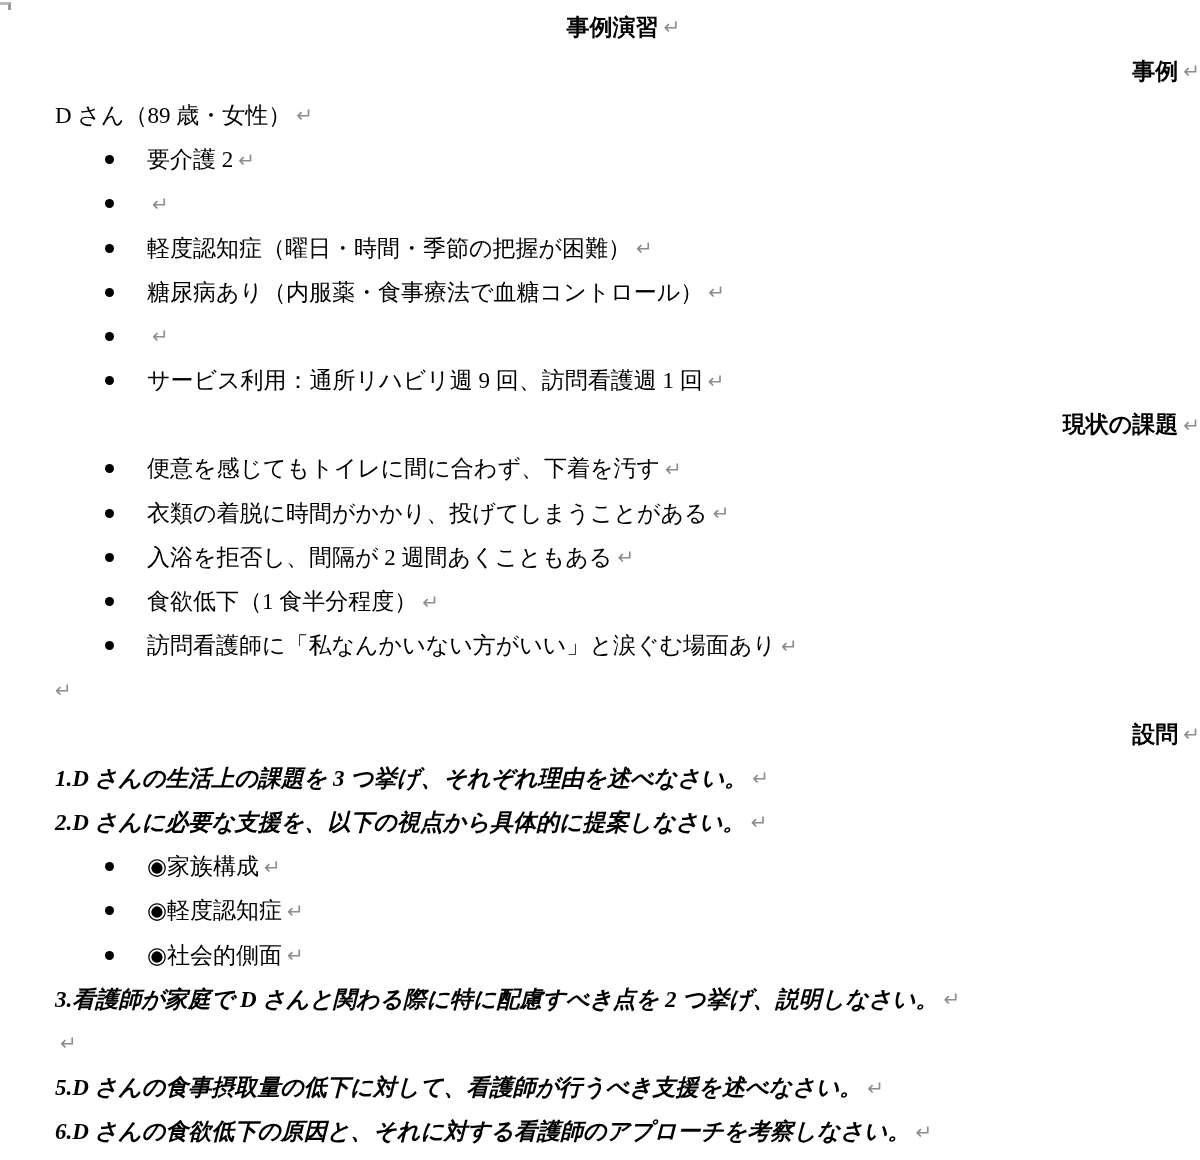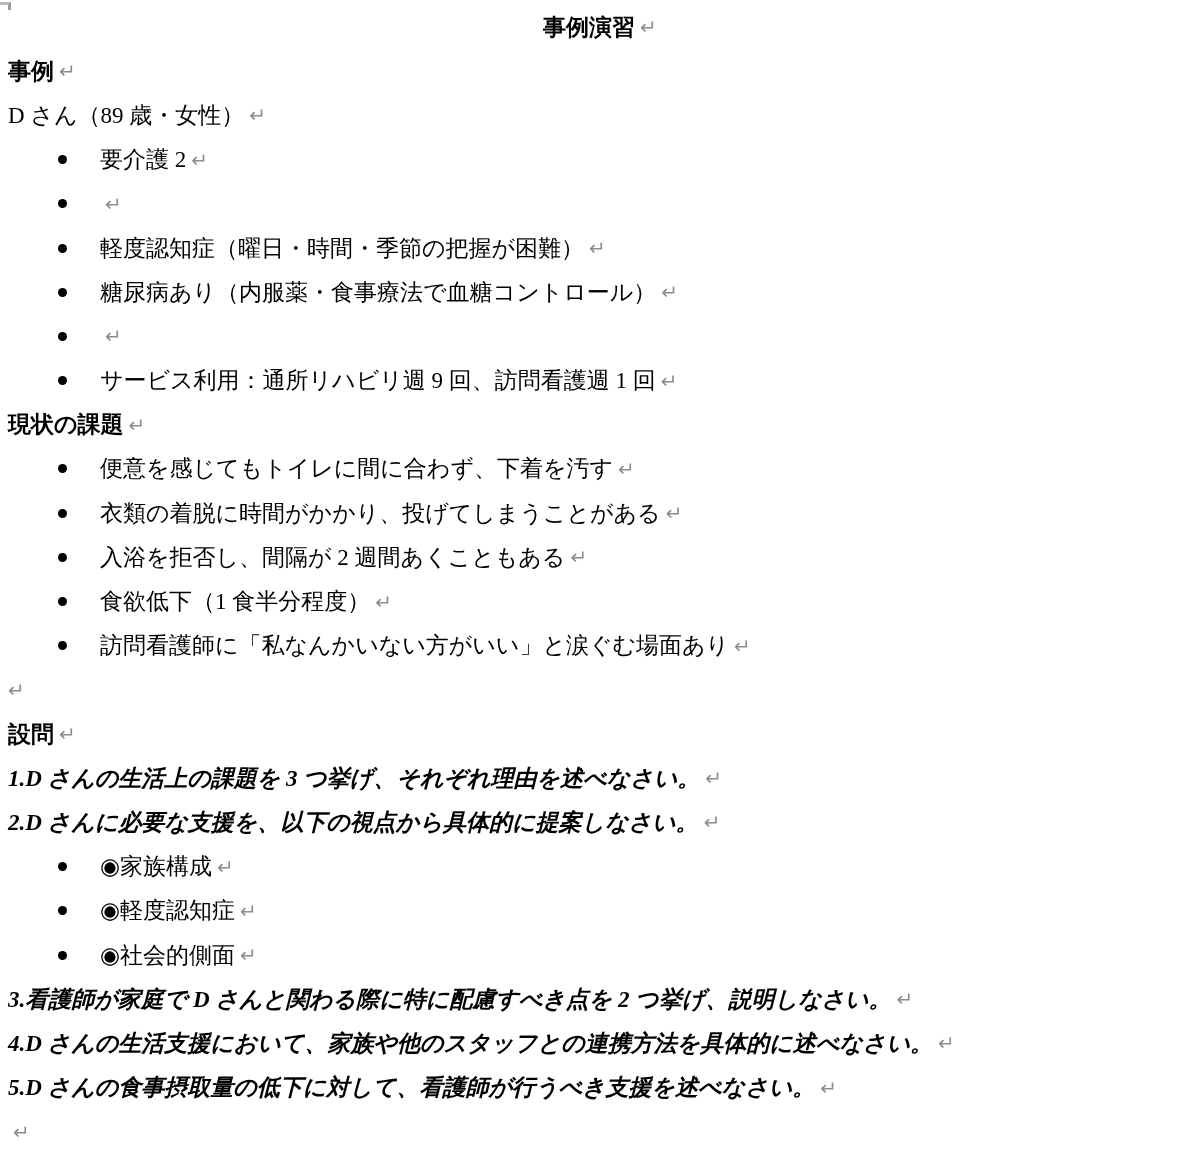--- a/index.html
+++ b/index.html
@@ -11,20 +11,21 @@
     position: relative;
     width: 1200px;
     height: 1160px;
     background: #ffffff;
     overflow: hidden;
     font-family: "Liberation Serif", "DejaVu Serif", serif;
     color: #000000;
     font-size: 23px;
     box-sizing: border-box;
     padding-top: 5px;
+    padding-left: 47px;
   }
   
   .corner-mark {
     position: absolute;
     top: 2px;
     left: 0;
     width: 11px;
     height: 8px;
     border-top: 3px solid #b9b9b9;
     border-right: 3px solid #9a9a9a;
@@ -35,21 +36,21 @@
     display: flex;
     align-items: center;
     padding-left: 8px;
     white-space: nowrap;
   }
   .line.title-line {
     justify-content: center;
     padding-left: 0;
     font-weight: 700;
   }
-  .line.heading-line { font-weight: 700; }
+  .line.heading-line { font-weight: 700; justify-content: flex-end; }
   .line.question-line { font-weight: 700; font-style: italic; }
   .bullet-dot {
     display: inline-block;
     width: 9px;
     height: 9px;
     border-radius: 50%;
     background: #000000;
     margin-left: 50px;
     margin-right: 33px;
     flex: 0 0 auto;
@@ -176,23 +177,23 @@
     <span class="bullet-dot"></span>
     <span class="txt">◉社会的側面</span>
     <span class="pilcrow">↵</span>
   </div>
 
   <div class="line question-line">
     <span class="txt">3.看護師が家庭で D さんと関わる際に特に配慮すべき点を 2 つ挙げ、説明しなさい。</span>
     <span class="pilcrow">↵</span>
   </div>
   <div class="line question-line">
-    <span class="txt">4.D さんの生活支援において、家族や他のスタッフとの連携方法を具体的に述べなさい。</span>
     <span class="pilcrow">↵</span>
   </div>
   <div class="line question-line">
     <span class="txt">5.D さんの食事摂取量の低下に対して、看護師が行うべき支援を述べなさい。</span>
     <span class="pilcrow">↵</span>
   </div>
   <div class="line question-line">
+    <span class="txt">6.D さんの食欲低下の原因と、それに対する看護師のアプローチを考察しなさい。</span>
     <span class="pilcrow">↵</span>
   </div>
 </div>
 
 </body></html>

